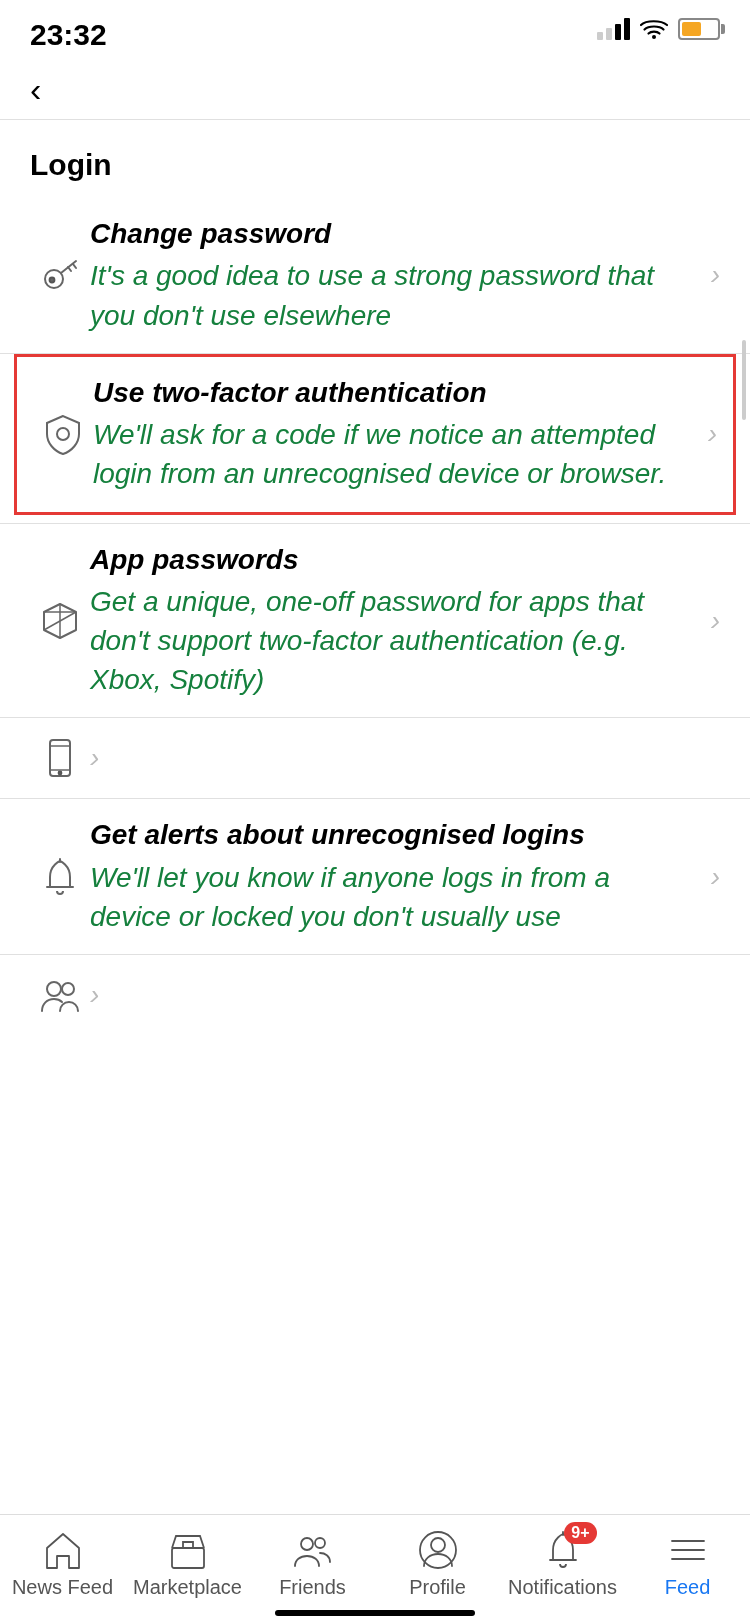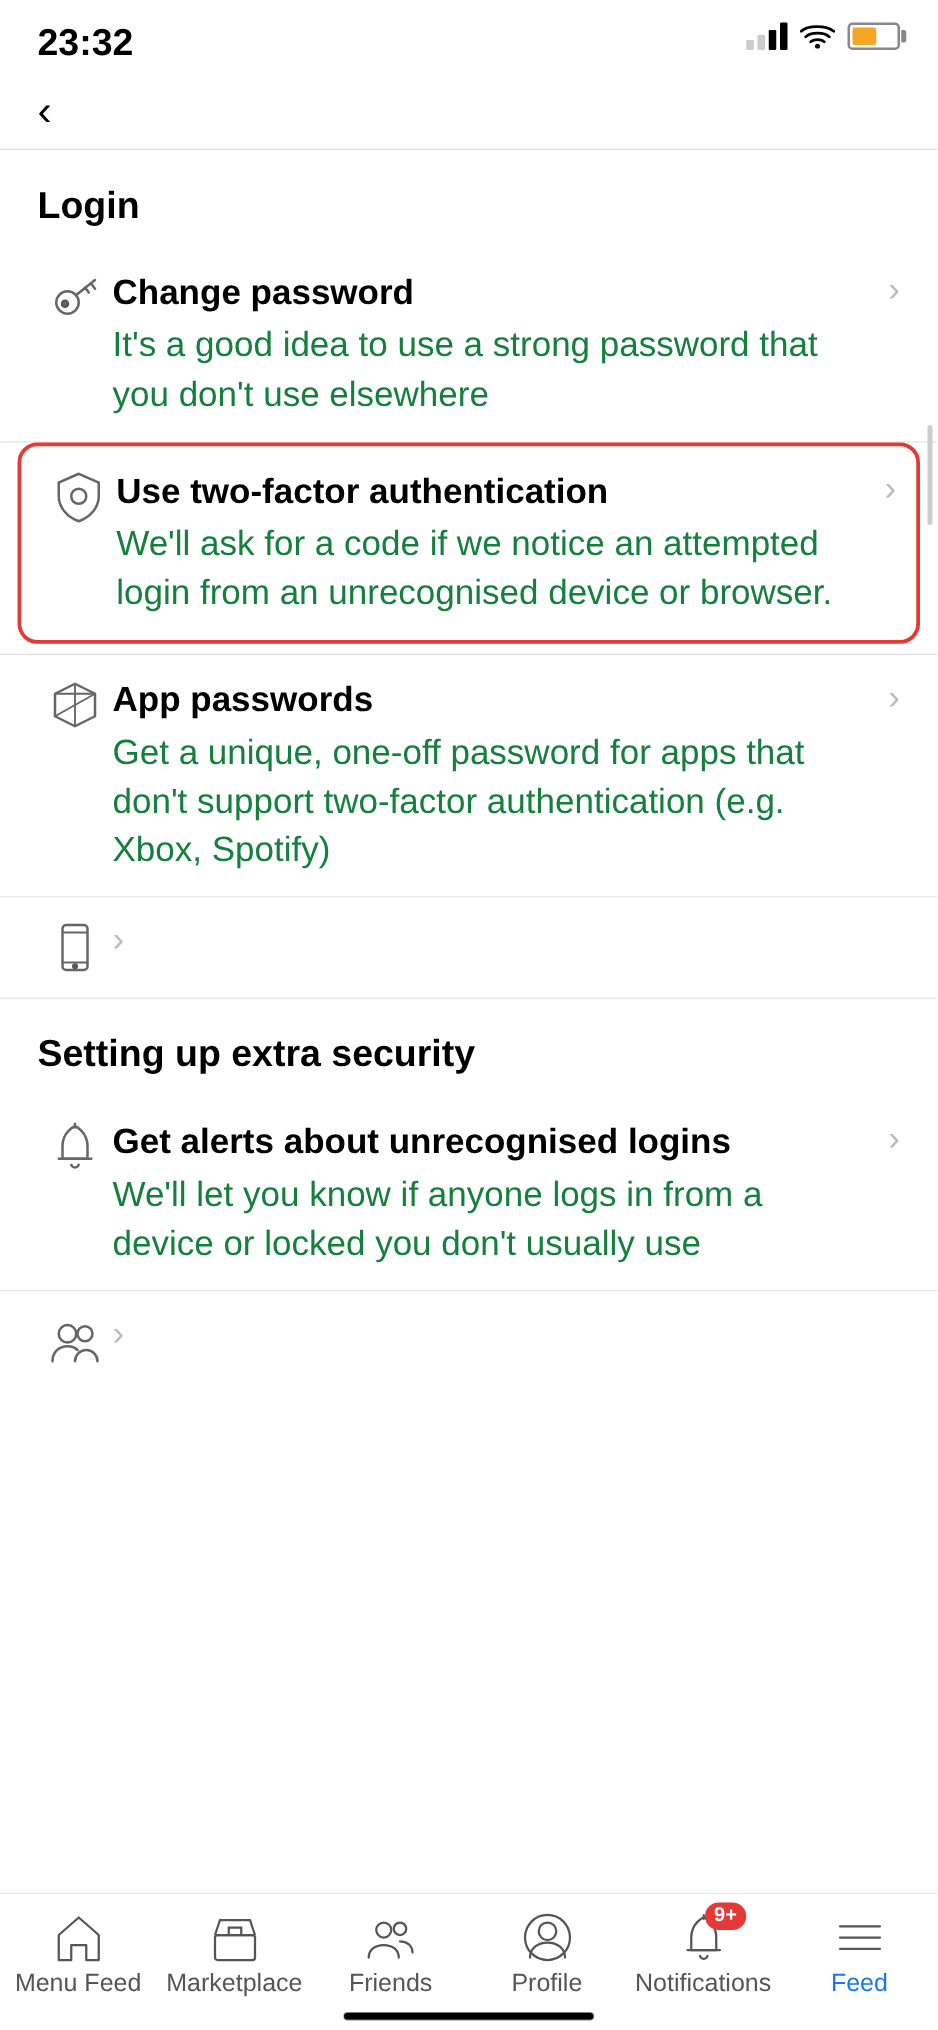--- a/index.html
+++ b/index.html
@@ -95,30 +95,31 @@
     .section-header {
       padding: 28px 30px 16px 30px;
       font-size: 30px;
       font-weight: 700;
       color: #000;
     }
 
     
     .list-item {
       display: flex;
-      align-items: flex-start;
+      align-items: center;
       padding: 18px 30px;
       background: #fff;
       position: relative;
       cursor: pointer;
+      font-style: italic;
     }
     .list-item.highlighted {
       border: 3px solid #e53935;
       margin: 0 14px;
-      border-radius: 16px;
+      border-radius: 0;
       padding: 18px 16px;
     }
     .item-icon {
       width: 60px;
       flex-shrink: 0;
       display: flex;
       align-items: center;
       justify-content: center;
     }
     .item-icon svg {
@@ -329,21 +330,20 @@
         <line x1="12" y1="10" x2="32" y2="10" stroke="#666" stroke-width="1.5"></line>
         <line x1="12" y1="34" x2="32" y2="34" stroke="#666" stroke-width="1.5"></line>
         <circle cx="22" cy="37" r="1.5" fill="#666"></circle>
       </svg>
     </div>
     <span class="chevron">›</span>
   </div>
 
   <div class="divider"></div>
 
-  <div class="section-header">Setting up extra security</div>
 
   <div class="list-item">
     <div class="item-icon">
       <svg viewBox="0 0 44 44">
         <path d="M22 6C22 6 12 10 12 22V32H32V22C32 10 22 6 22 6Z" stroke="#666" stroke-width="2" fill="none" stroke-linejoin="round"></path>
         <line x1="9" y1="32" x2="35" y2="32" stroke="#666" stroke-width="2" stroke-linecap="round"></line>
         <path d="M19 36C19 37.7 20.3 39 22 39C23.7 39 25 37.7 25 36" stroke="#666" stroke-width="2" fill="none"></path>
         <line x1="22" y1="4" x2="22" y2="7" stroke="#666" stroke-width="2" stroke-linecap="round"></line>
       </svg>
     </div>
@@ -374,21 +374,21 @@
 
 
 <nav class="bottom-nav">
 
   <div class="nav-item">
     <div class="nav-icon">
       <svg viewBox="0 0 44 44" stroke="#555" fill="none" stroke-width="1.8">
         <path d="M6 20L22 6L38 20V40H28V28H16V40H6V20Z" stroke-linejoin="round"></path>
       </svg>
     </div>
-    <span class="nav-label">Menu Feed</span>
+    <span class="nav-label">News Feed</span>
   </div>
 
   <div class="nav-item">
     <div class="nav-icon">
       <svg viewBox="0 0 44 44" stroke="#555" fill="none" stroke-width="1.8">
         <rect x="6" y="20" width="32" height="20" rx="2"></rect>
         <path d="M6 20L10 8H34L38 20"></path>
         <line x1="6" y1="20" x2="38" y2="20"></line>
         <path d="M17 20V14H27V20"></path>
       </svg>

